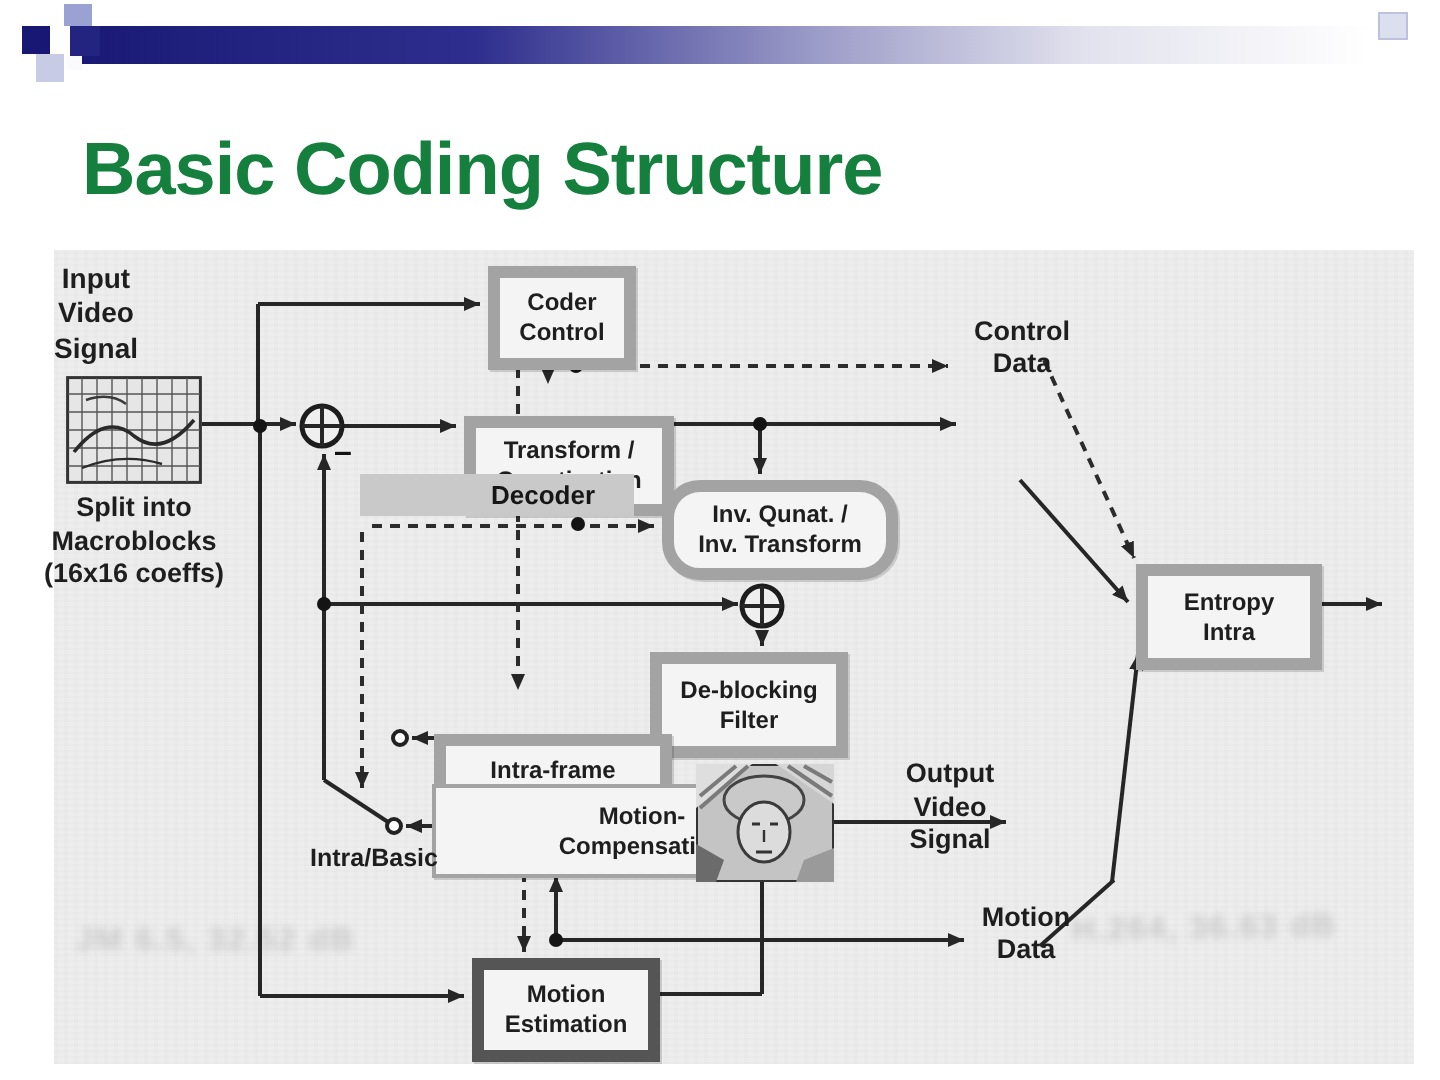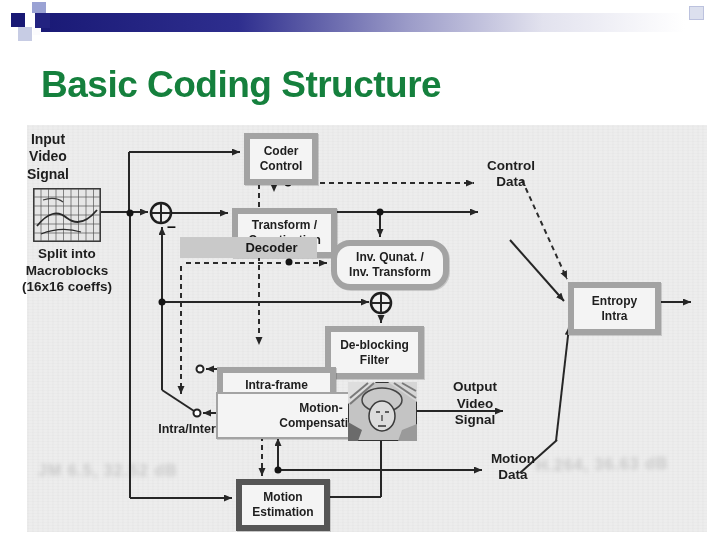--- a/index.html
+++ b/index.html
@@ -151,21 +151,21 @@
   <div class="lbl" style="left:12px;top:245px;width:110px;height:52px;">Split into
 Macroblocks
 (16x16 coeffs)</div>
   <div class="lbl" style="left:480px;top:156px;width:62px;height:36px;">Control
 Data</div>
   <div class="lbl" style="left:446px;top:377px;width:58px;height:54px;">Output
 Video
 Signal</div>
   <div class="lbl" style="left:484px;top:448px;width:58px;height:38px;">Motion
 Data</div>
-  <div class="lbl lbl-small" style="left:153px;top:422px;width:68px;height:16px;">Intra/Inter</div>
+  <div class="lbl lbl-small" style="left:153px;top:422px;width:68px;height:16px;">Intra/Basic</div>
   <div class="minus" style="left:167px;top:218px;">–</div>
 
   <svg class="imgframe" style="left:33px;top:188px;" width="68" height="54" viewBox="0 0 68 54">
     <rect x="0.8" y="0.8" width="66.4" height="52.4" fill="#e6e6e6" stroke="#333333" stroke-width="1.5"></rect>
     <g stroke="#555555" stroke-width="0.7">
       <line x1="8" y1="1" x2="8" y2="53"></line>
         <line x1="15.5" y1="1" x2="15.5" y2="53"></line>
       <line x1="23" y1="1" x2="23" y2="53"></line>
         <line x1="30.5" y1="1" x2="30.5" y2="53"></line>
       <line x1="38" y1="1" x2="38" y2="53"></line>

